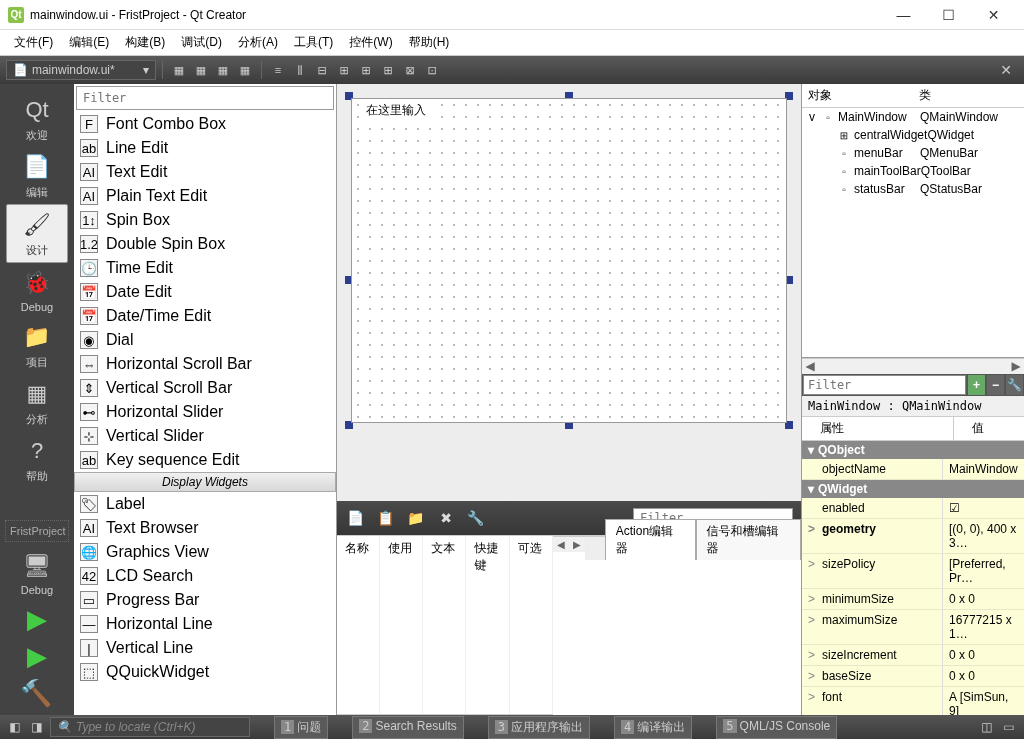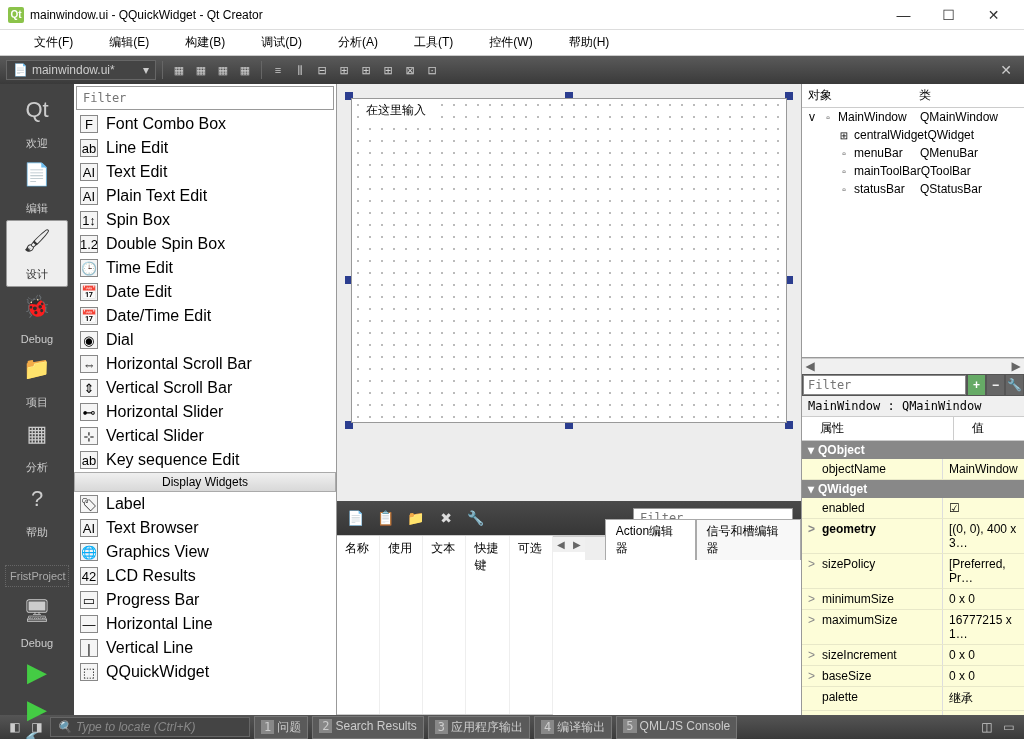--- a/index.html
+++ b/index.html
@@ -2,43 +2,43 @@
 <html><head>
 <meta charset="utf-8">
 <style>
 * { margin:0; padding:0; box-sizing:border-box; font-family:"Microsoft YaHei",Tahoma,sans-serif; font-size:12px; }
 body { width:1024px; height:739px; background:#fff; overflow:hidden; position:relative; }
 .titlebar { height:30px; background:#fff; border-bottom:1px solid #ddd; display:flex; align-items:center; padding:0 8px; }
 .titlebar .icon { width:16px; height:16px; background:#8bc34a; border-radius:2px; margin-right:6px; display:flex; align-items:center; justify-content:center; color:#fff; font-weight:bold; font-size:10px; }
 .titlebar .title { flex:1; font-size:12px; }
 .titlebar .wbtn { width:45px; height:28px; display:flex; align-items:center; justify-content:center; color:#333; font-size:14px; }
 .menubar { height:26px; background:#fff; border-bottom:1px solid #ccc; display:flex; align-items:center; padding:0 8px; gap:4px; }
-.menubar span { padding:2px 6px; cursor:default;margin-left:20px; }
+.menubar span { padding:2px 6px; cursor:default; }
 .toolbar { height:28px; background:linear-gradient(#5a5a5a,#3a3a3a); display:flex; align-items:center; padding:0 6px; gap:2px; }
 .toolbar .filecombo { background:#444; color:#ccc; padding:2px 6px; font-family:monospace; border:1px solid #666; min-width:150px; display:flex; align-items:center; gap:4px; }
 .toolbar .tbtn { width:20px; height:20px; display:flex; align-items:center; justify-content:center; color:#ccc; font-size:11px; }
 .toolbar .sep { width:1px; height:18px; background:#666; margin:0 4px; }
 .toolbar .close-x { margin-left:auto; color:#ccc; font-size:14px; padding:0 6px; }
 .main-area { display:flex; height:calc(100% - 30px - 26px - 28px - 24px); }
 .left-rail { width:74px; background:#434343; display:flex; flex-direction:column; align-items:center; padding-top:6px; gap:4px; }
 .rail-item { width:62px; display:flex; flex-direction:column; align-items:center; padding:4px 0; color:#ccc; cursor:default; }
 .rail-item.active { background:#eee; color:#333; border:1px solid #999; border-radius:2px; }
 .rail-item .ricon { width:32px; height:32px; display:flex; align-items:center; justify-content:center; font-size:22px; }
-.rail-item .rlabel { font-size:11px; margin-top:10px; }
+.rail-item .rlabel { font-size:11px; margin-top:2px; }
 .rail-spacer { flex:1; }
 .rail-bot { display:flex; flex-direction:column; align-items:center; gap:6px; padding-bottom:6px; color:#ccc; }
 .rail-bot .ricon { font-size:26px; }
 .rail-project { color:#aaa; font-size:11px; padding:4px; border:1px dotted #666; width:64px; text-align:center;margin-top:13px; }
 .widget-box { width:263px; background:#fff; border-right:1px solid #999; display:flex; flex-direction:column; }
 .filter-input { border:1px solid #999; padding:4px 6px; font-family:monospace; color:#888; margin:2px; }
 .widget-list { flex:1; overflow:hidden; background:#fff; position:relative; }
 .wg-item { display:flex; align-items:center; padding:3px 6px; gap:8px; cursor:default; }
 .wg-icon { width:18px; height:18px; display:flex; align-items:center; justify-content:center; font-size:13px; border:1px solid #888; background:#f5f5f5; }
 .wg-item span.lab { font-size:16px; }
-.wg-header { background:linear-gradient(#f0f0f0,#d8d8d8); border:1px solid #aaa; text-align:center; padding:2px; font-size:12px; }
+.wg-header { background:linear-gradient(#f0f0f0,#d8d8d8); border:1px solid #aaa; text-align:center; padding:2px; font-size:12px;font-style:italic; }
 .center-col { flex:1; display:flex; flex-direction:column; background:#ededed; border-right:1px solid #999; }
 .design-canvas { flex:1; position:relative; padding:8px; }
 .canvas-outer { position:relative; width:100%; height:100%; }
 .handle { width:8px; height:8px; background:#2b3d8f; position:absolute; }
 .form-frame { position:absolute; left:6px; top:6px; right:6px; bottom:70px; background:#fff; border:1px solid #999; background-image:radial-gradient(#bbb 1px,transparent 1px); background-size:12px 12px; }
 .form-label { position:absolute; left:8px; top:2px; background:#fff; padding:1px 6px; font-size:12px; }
 .action-toolbar { height:34px; background:linear-gradient(#4a4a4a,#363636); display:flex; align-items:center; padding:0 8px; gap:8px; }
 .action-toolbar .abtn { width:22px; height:22px; display:flex; align-items:center; justify-content:center; color:#ddd; font-size:14px; }
 .action-toolbar .afilter { margin-left:auto; background:#fff; border:1px solid #999; padding:2px 6px; width:160px; font-family:monospace; color:#888; }
 .action-table { flex:0 0 180px; background:#fff; border-top:1px solid #ccc; display:flex; flex-direction:row; }
@@ -71,31 +71,31 @@
 .prop-table { flex:1; overflow:hidden; background:#fff; }
 .prop-group { background:#888; color:#fff; padding:2px 6px; font-weight:bold; display:flex; align-items:center; gap:4px; }
 .prop-row { display:flex; border-bottom:1px solid #e8e8c8; font-size:12px; }
 .prop-row.yellow { background:#fdfdd8; }
 .prop-row .pname { flex:0 0 140px; padding:3px 6px; display:flex; align-items:flex-start; gap:4px; }
 .prop-row .pval { flex:1; padding:3px 6px; border-left:1px solid #ddd; }
 .prop-row .exp { width:10px; color:#888; }
 .statusbar { height:24px; background:linear-gradient(#555,#3a3a3a); display:flex; align-items:center; padding:0 6px; gap:4px; color:#ccc; }
 .statusbar .sicon { width:18px; height:18px; display:flex; align-items:center; justify-content:center; }
 .statusbar .locate { flex:0 0 200px; background:#444; border:1px solid #666; padding:2px 6px; color:#888; font-style:italic; display:flex; align-items:center; gap:4px; }
-.statusbar .stab { padding:2px 6px; background:#5a5a5a; border:1px solid #777; font-size:11px; }
+.statusbar .stab { padding:2px 6px; background:#5a5a5a; border:1px solid #777; font-size:11px;margin-left:20px; }
 .statusbar .stab .num { background:#888; padding:0 3px; margin-right:3px; font-family:monospace; }
 .hscroll { height:16px; background:#f0f0f0; border-top:1px solid #ccc; display:flex; align-items:center; }
 .hscroll .har { width:16px; text-align:center; color:#666; font-size:10px; }
 </style>
 </head>
 <body>
 
 <div class="titlebar">
   <div class="icon">Qt</div>
-  <div class="title">mainwindow.ui - QQuickWidget - Qt Creator</div>
+  <div class="title">mainwindow.ui - FristProject - Qt Creator</div>
   <div class="wbtn">—</div>
   <div class="wbtn">☐</div>
   <div class="wbtn">✕</div>
 </div>
 
 <div class="menubar" id="menubar">
     <span>文件(F)</span>
     <span>编辑(E)</span>
     <span>构建(B)</span>
     <span>调试(D)</span>
@@ -245,21 +245,21 @@
         <div class="wg-item">
           <div class="wg-icon">AI</div>
           <span class="lab">Text Browser</span>
         </div>
         <div class="wg-item">
           <div class="wg-icon">🌐</div>
           <span class="lab">Graphics View</span>
         </div>
         <div class="wg-item">
           <div class="wg-icon">42</div>
-          <span class="lab">LCD Results</span>
+          <span class="lab">LCD Search</span>
         </div>
         <div class="wg-item">
           <div class="wg-icon">▭</div>
           <span class="lab">Progress Bar</span>
         </div>
         <div class="wg-item">
           <div class="wg-icon">—</div>
           <span class="lab">Horizontal Line</span>
         </div>
         <div class="wg-item">
@@ -441,27 +441,20 @@
         </div>
         <div class="prop-row yellow">
           <div class="pname" style="">
             <span class="exp">&gt;</span>
             <span>baseSize</span>
           </div>
           <div class="pval">0 x 0</div>
         </div>
         <div class="prop-row yellow">
           <div class="pname" style="">
-            <span class="exp"></span>
-            <span>palette</span>
-          </div>
-          <div class="pval">继承</div>
-        </div>
-        <div class="prop-row yellow">
-          <div class="pname" style="">
             <span class="exp">&gt;</span>
             <span>font</span>
           </div>
           <div class="pval">A  [SimSun, 9]</div>
         </div>
       </div>
   </div>
 
 </div>
 

